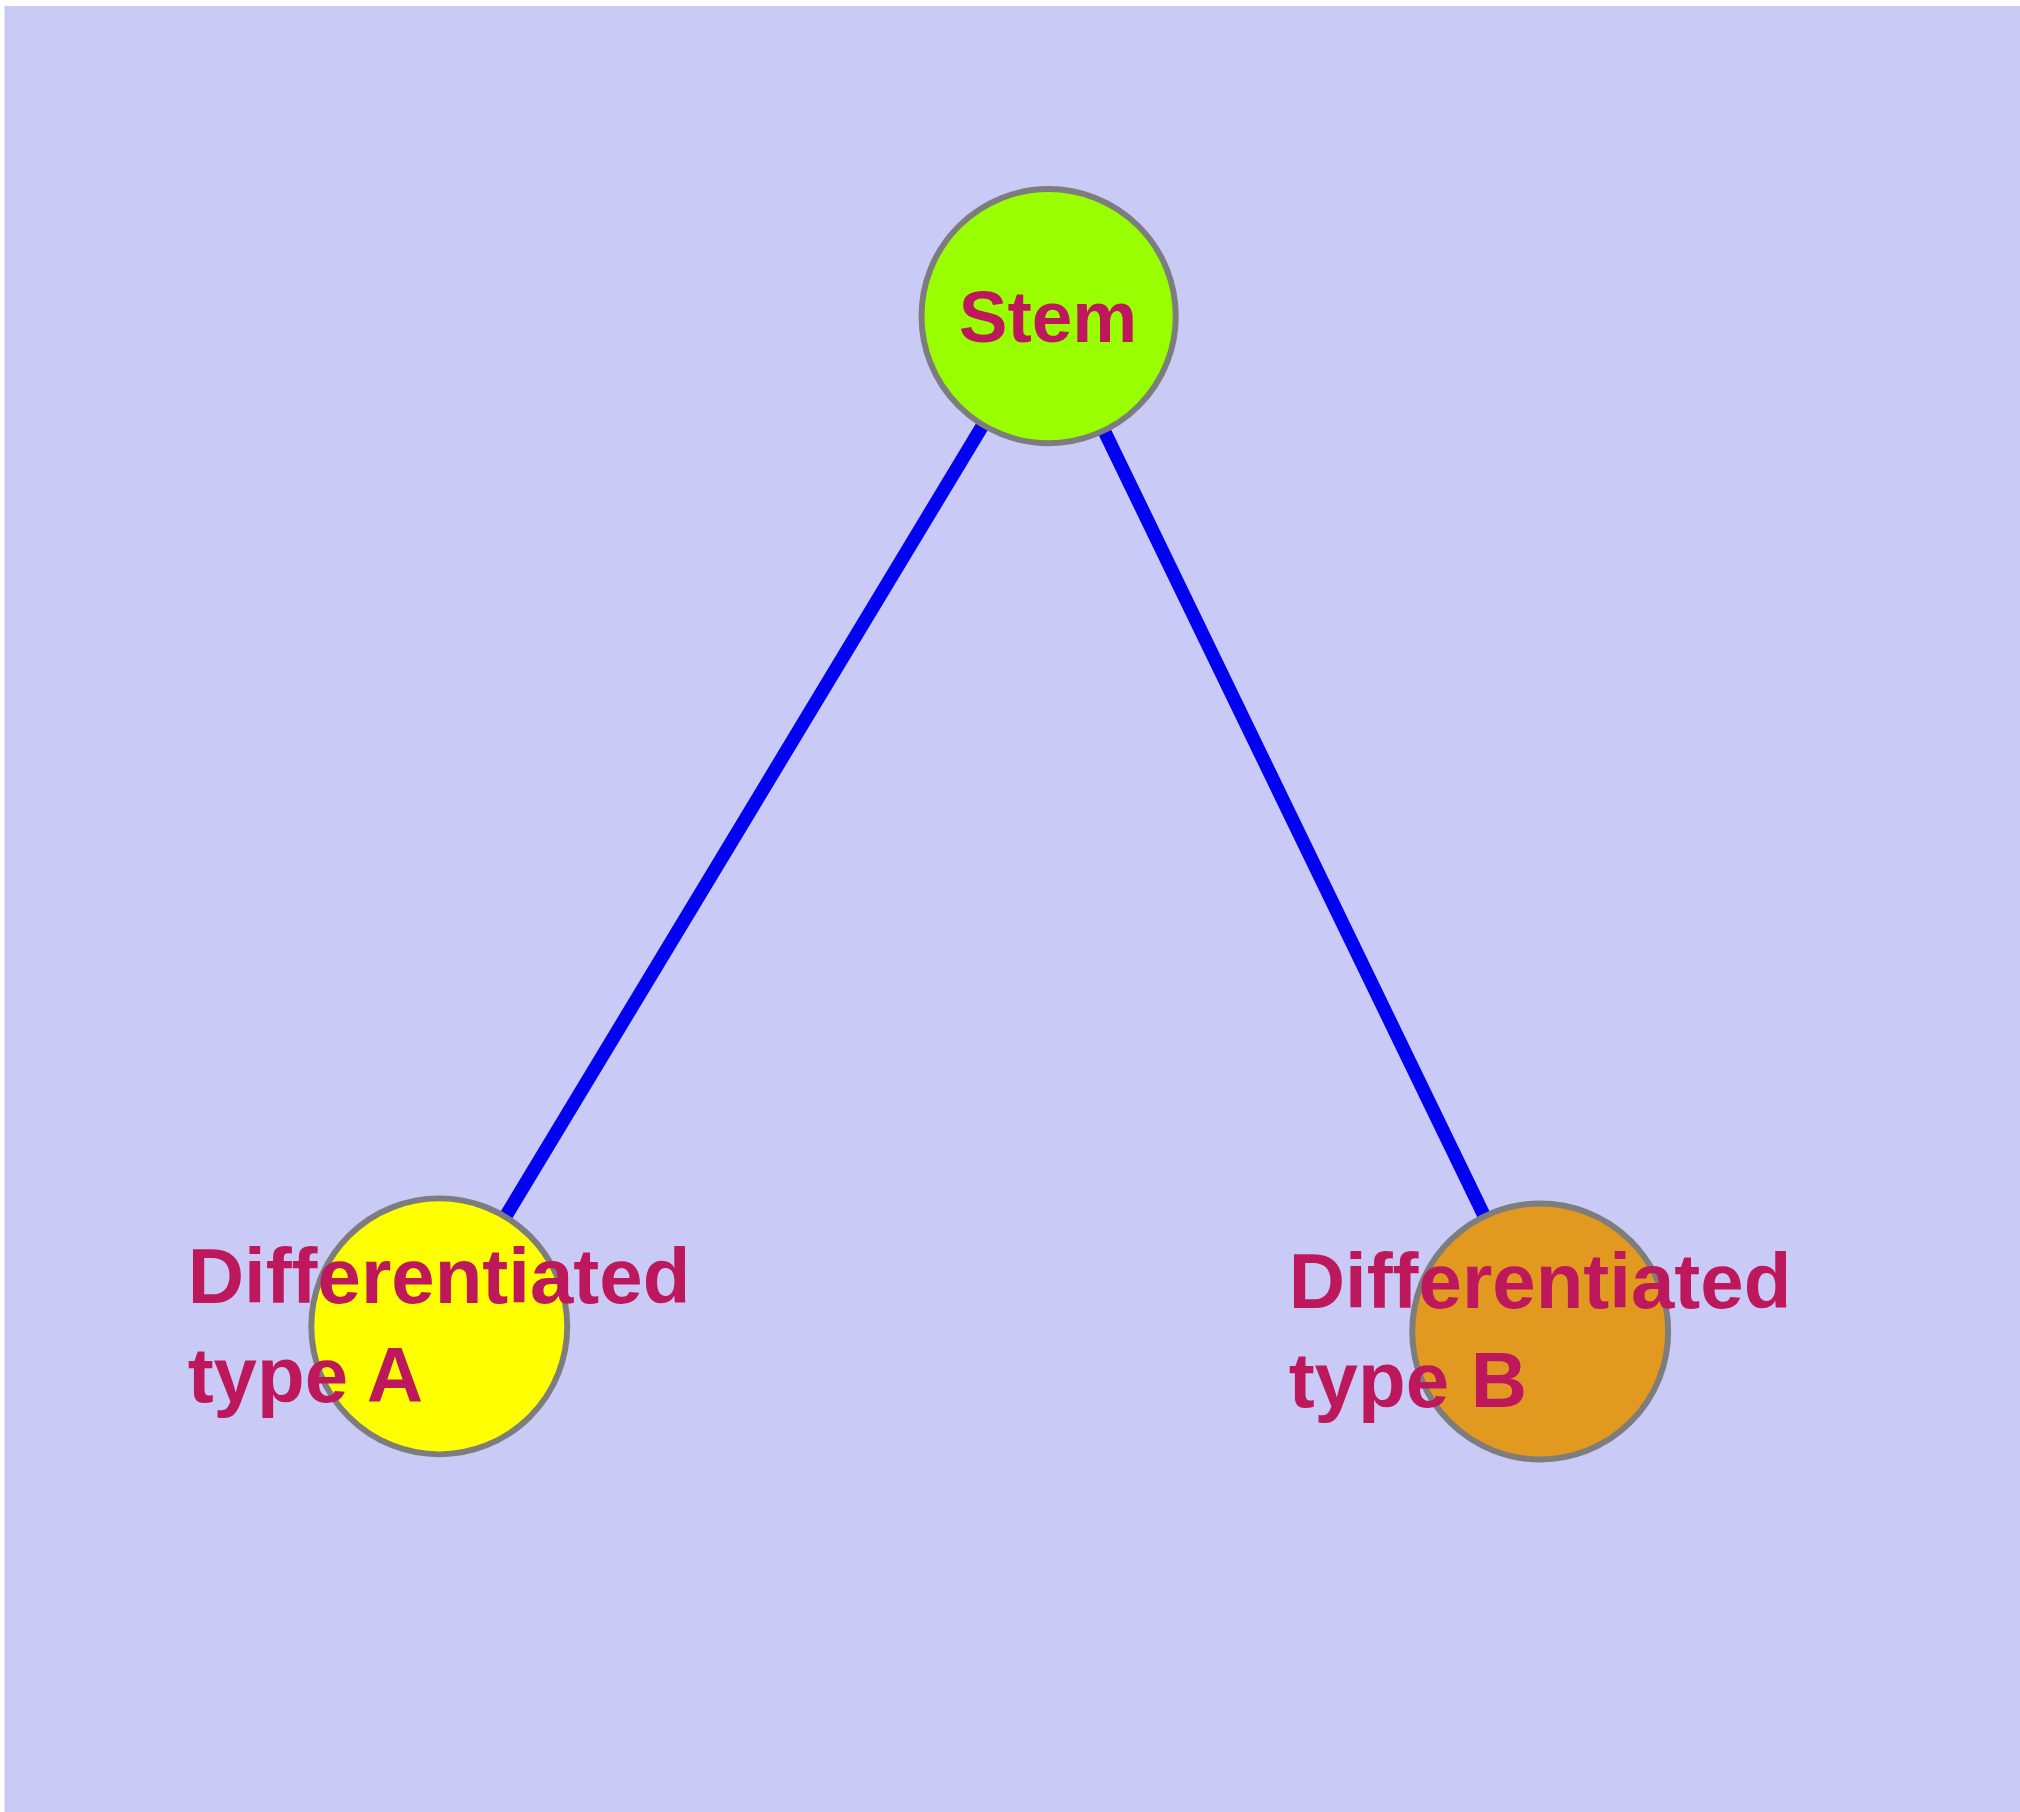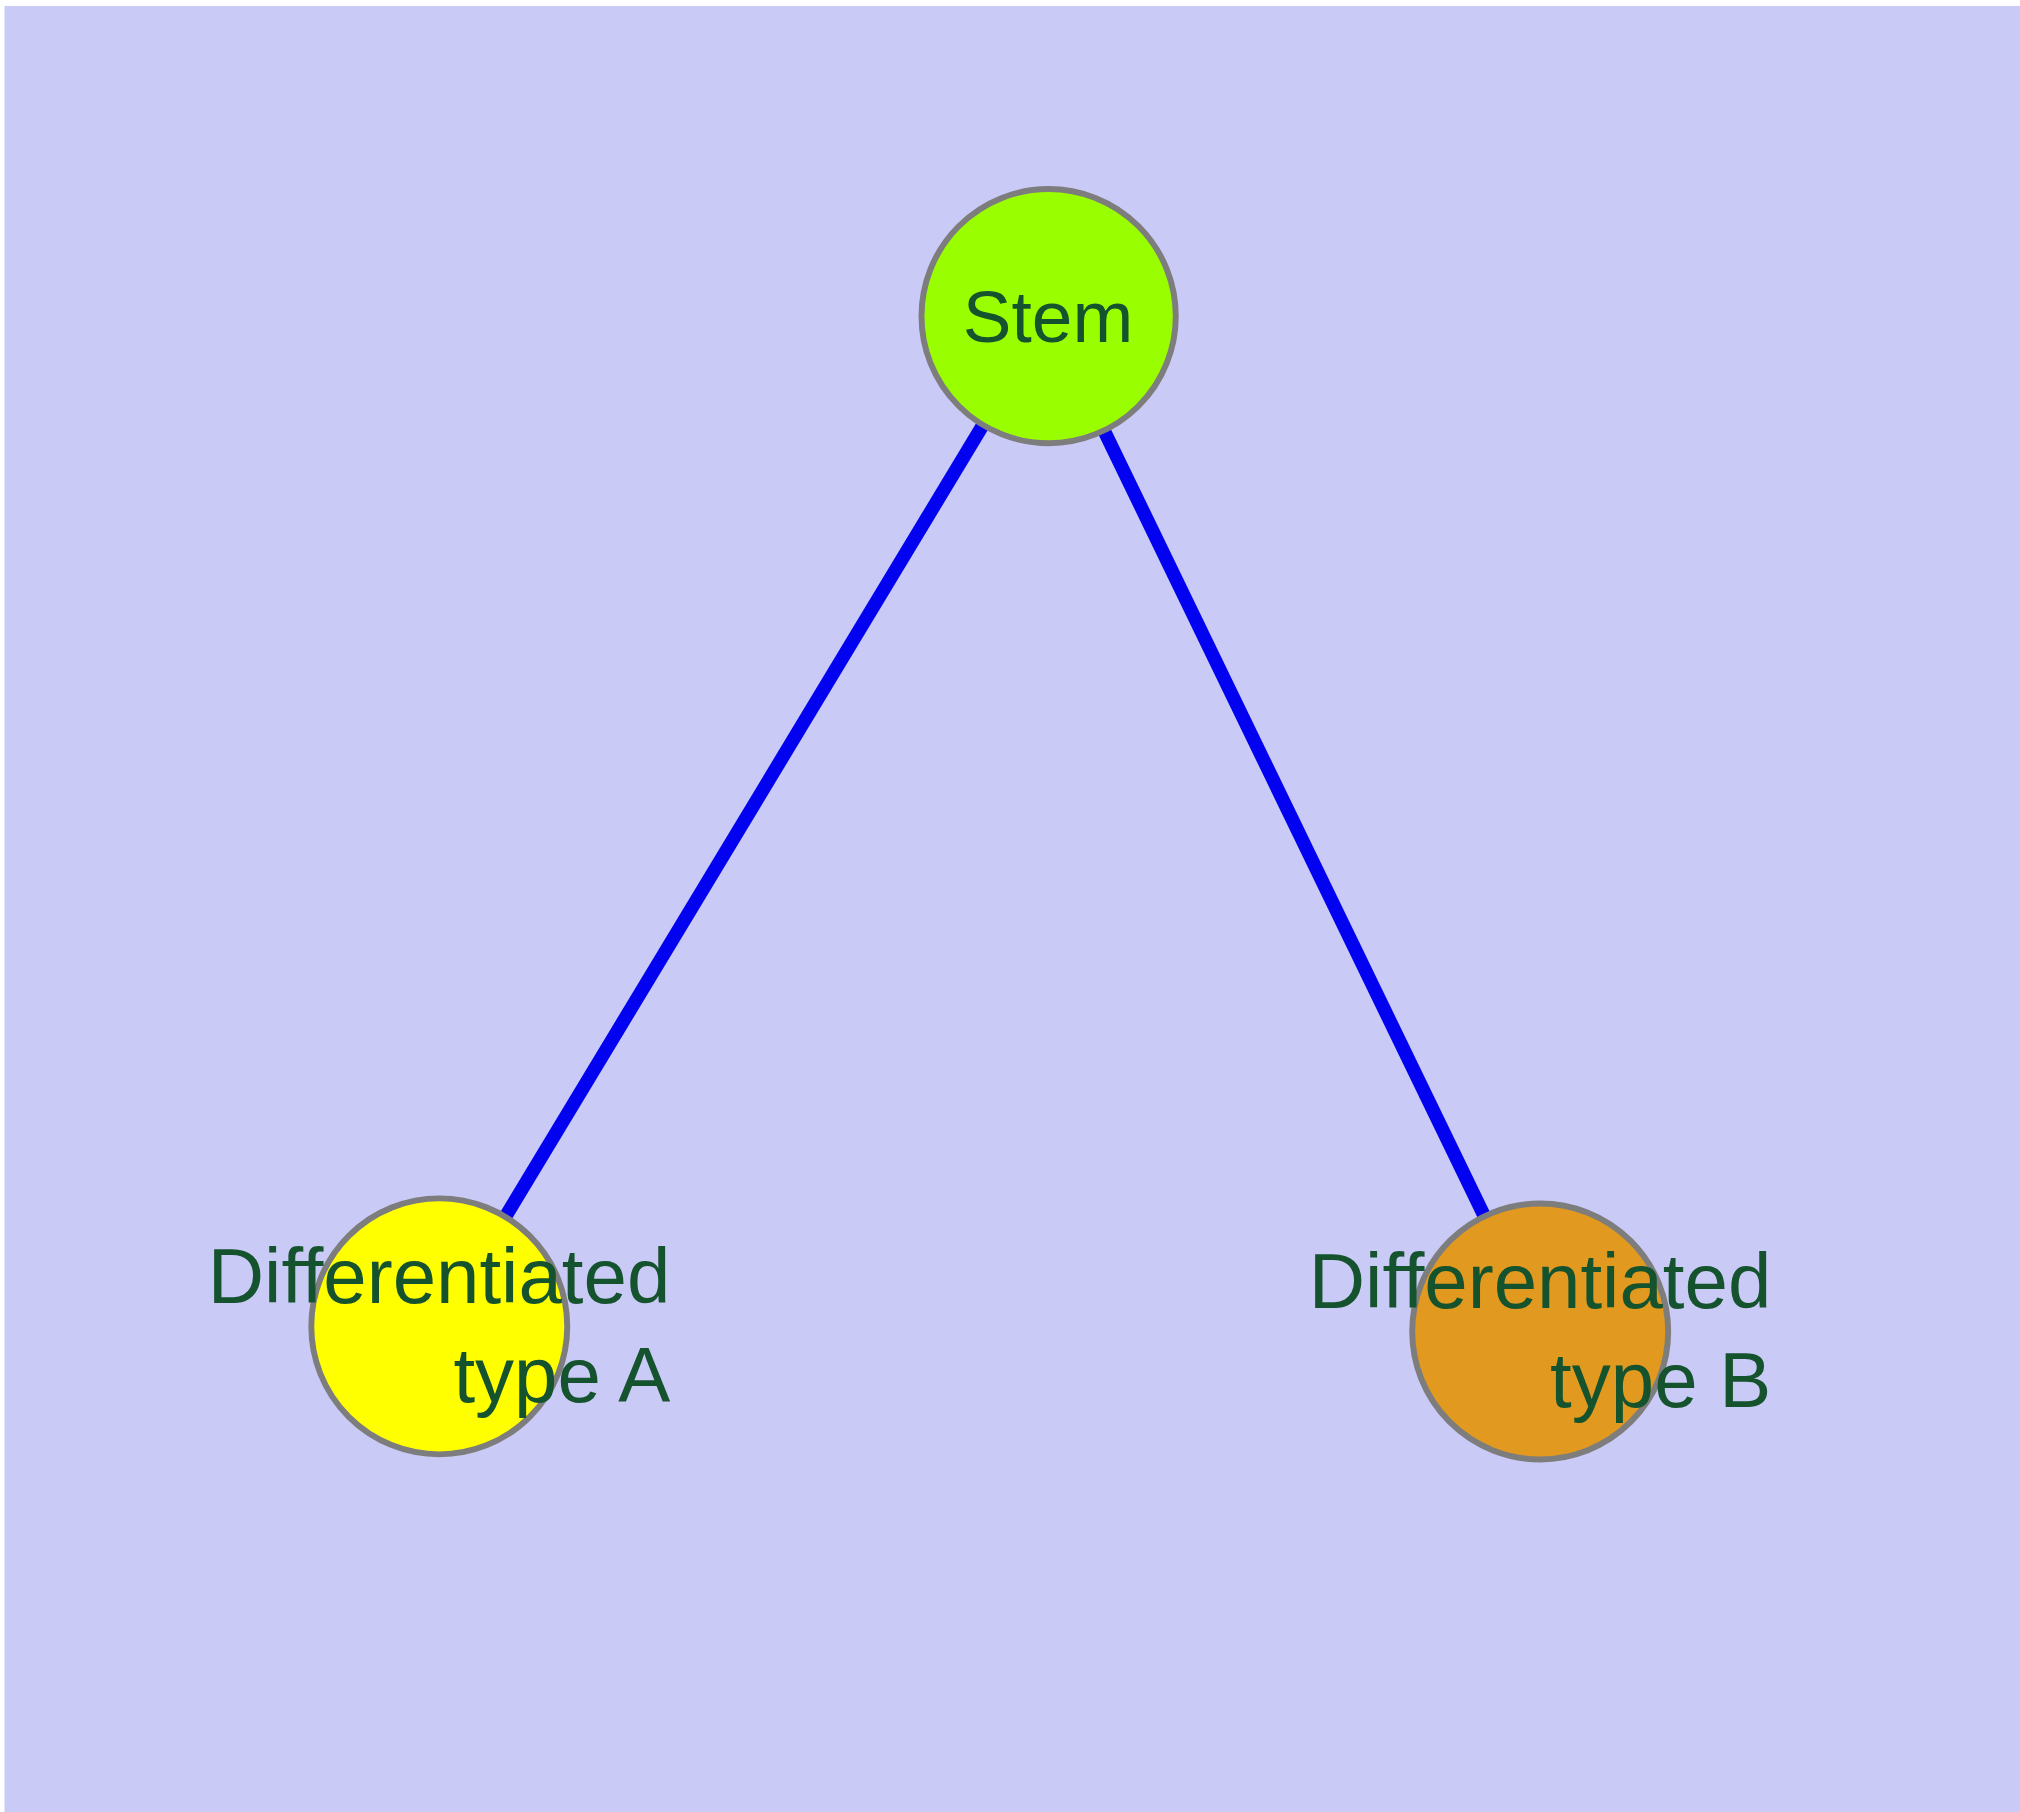--- a/index.html
+++ b/index.html
@@ -24,25 +24,25 @@
   .edge {
     stroke-width: 16px;
     stroke-linecap: butt;
   }
   .node {
     stroke-width: 7px;
   }
   .node-label {
     position: absolute;
     transform: translate(-50%, -50%);
-    color: #14532d;
-    font-weight: normal;
+    color: #be185d;
+    font-weight: bold;
     font-size: 78px;
     line-height: 99px;
-    text-align: right;
+    text-align: left;
     white-space: pre-line;
     letter-spacing: 0px;
   }
   .node-label.small {
     font-size: 73px;
     line-height: 85px;
   }
 </style>
 </head>
 <body>

